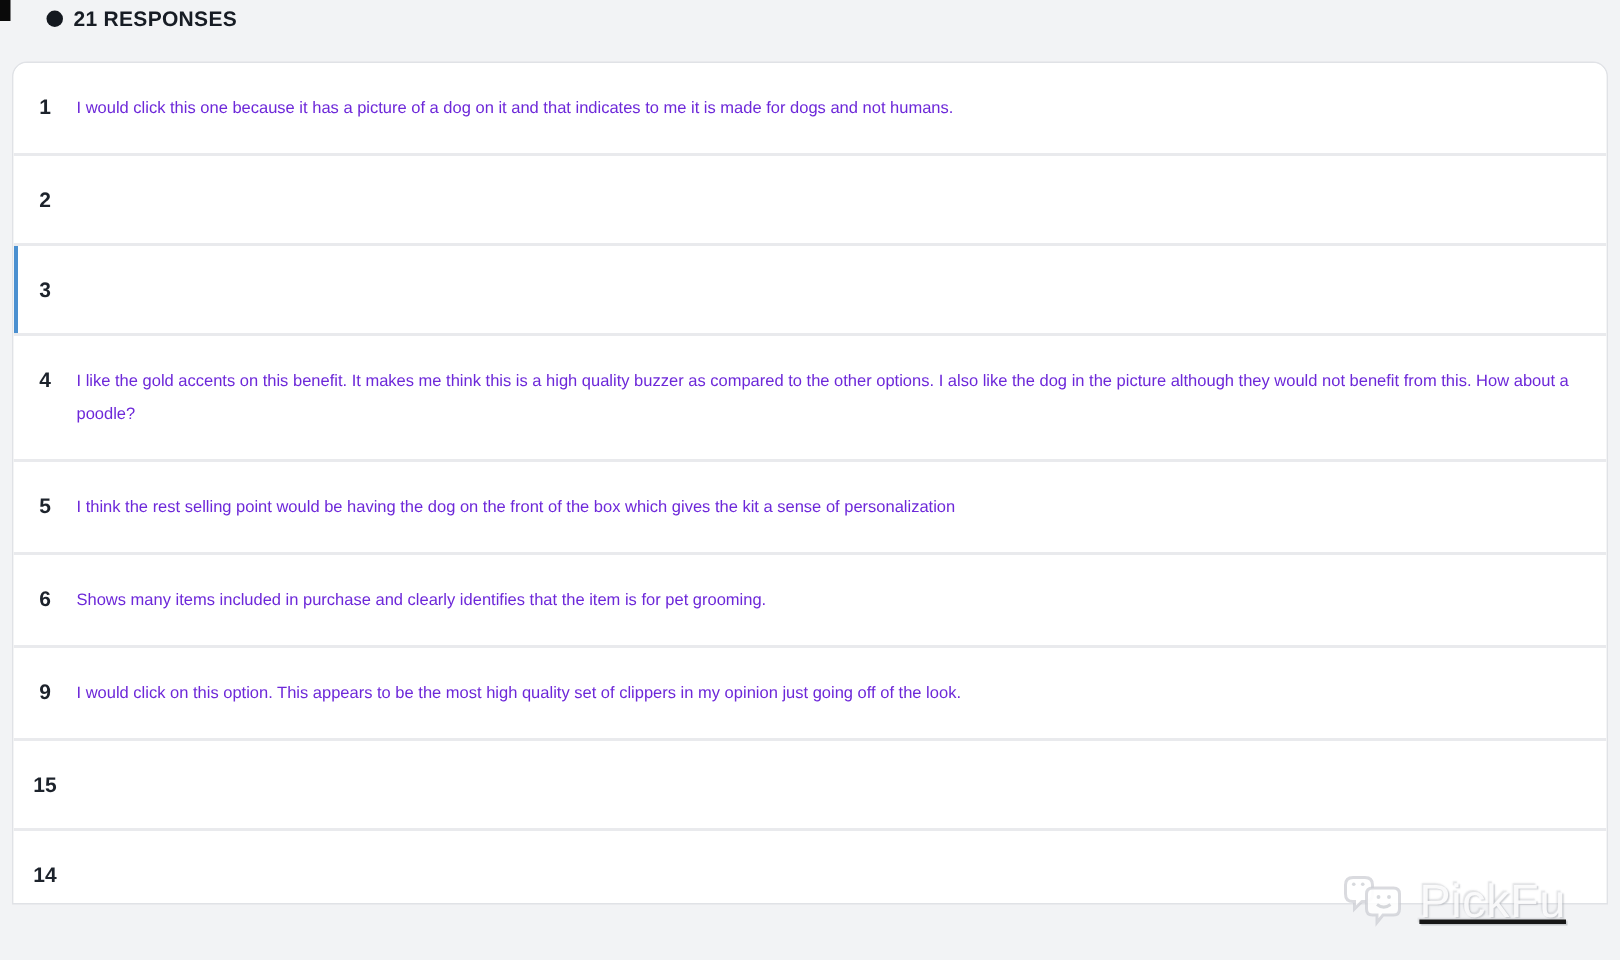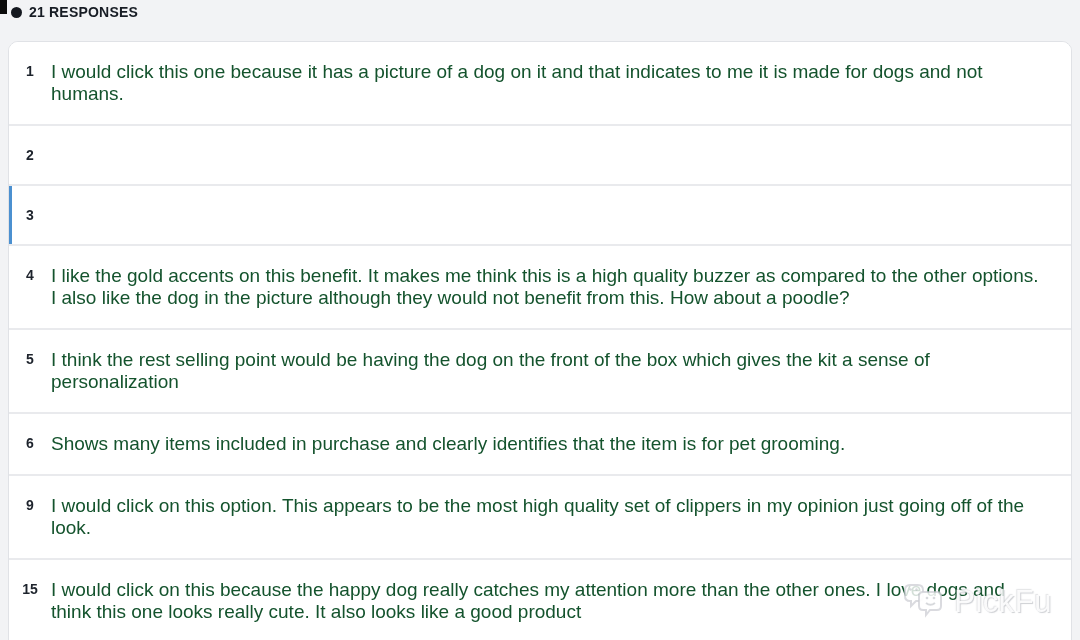--- a/index.html
+++ b/index.html
@@ -10,21 +10,21 @@
     font-family: "Liberation Sans", sans-serif;
   }
   .corner-mark {
     position: absolute; left: 0; top: 0;
     width: 7px; height: 14px;
     background: #0a0a0a;
   }
   .list-header {
     display: flex; align-items: center;
     height: 24px;
-    padding-left: 11px;
+    padding-left: 31px;
   }
   .dot {
     width: 11px; height: 11px;
     border-radius: 50%;
     background: #14181f;
     margin-right: 7px;
     flex: 0 0 auto;
   }
   .list-header .title {
     font-size: 14px;
@@ -54,31 +54,32 @@
     flex: 0 0 42px;
     text-align: center;
     font-size: 14px;
     font-weight: bold;
     color: #1d232c;
     line-height: 20px;
     padding-top: 0px;
   }
   .row .text {
     flex: 1 1 auto;
-    font-size: 19px;
+    font-size: 11px;
     line-height: 22px;
-    color: #14532d;
+    color: #6d28d9;
     padding-top: 0px;
   }
   .watermark {
     position: absolute;
-    right: 28px; bottom: 20px;
-    display: flex; align-items: flex-end;
+    right: 36px; bottom: 20px;
+    display: flex; align-items: center;
     opacity: 0.9;
     pointer-events: none;
+    text-decoration: underline;
   }
   .watermark svg { display: block; margin-right: 6px; }
   .watermark .brand {
     font-size: 31px;
     font-weight: 400;
     color: rgba(252,252,253,0.95);
     text-shadow: 1px 1px 1px rgba(165,168,175,0.6), -1px -1px 1px rgba(165,168,175,0.35);
     letter-spacing: 0.5px;
   }
 </style>
@@ -114,21 +115,20 @@
   <div class="row">
     <span class="num">6</span>
     <span class="text">Shows many items included in purchase and clearly identifies that the item is for pet grooming.</span>
   </div>
   <div class="row">
     <span class="num">9</span>
     <span class="text">I would click on this option. This appears to be the most high quality set of clippers in my opinion just going off of the look.</span>
   </div>
   <div class="row">
     <span class="num">15</span>
-    <span class="text">I would click on this because the happy dog really catches my attention more than the other ones. I love dogs and think this one looks really cute. It also looks like a good product</span>
   </div>
   <div class="row">
     <span class="num">14</span>
   </div>
 </div>
 
 <div class="watermark">
   <svg width="46" height="38" viewBox="0 0 46 38">
     <g fill="none" stroke="rgba(200,202,208,0.75)" stroke-width="2">
       <path d="M3 8 q0 -5 5 -5 h8 q5 0 5 5 v6 q0 5 -5 5 h-2 l-5 5 l0 -5 h-1 q-5 0 -5 -5 z" fill="rgba(255,255,255,0.9)"></path>

